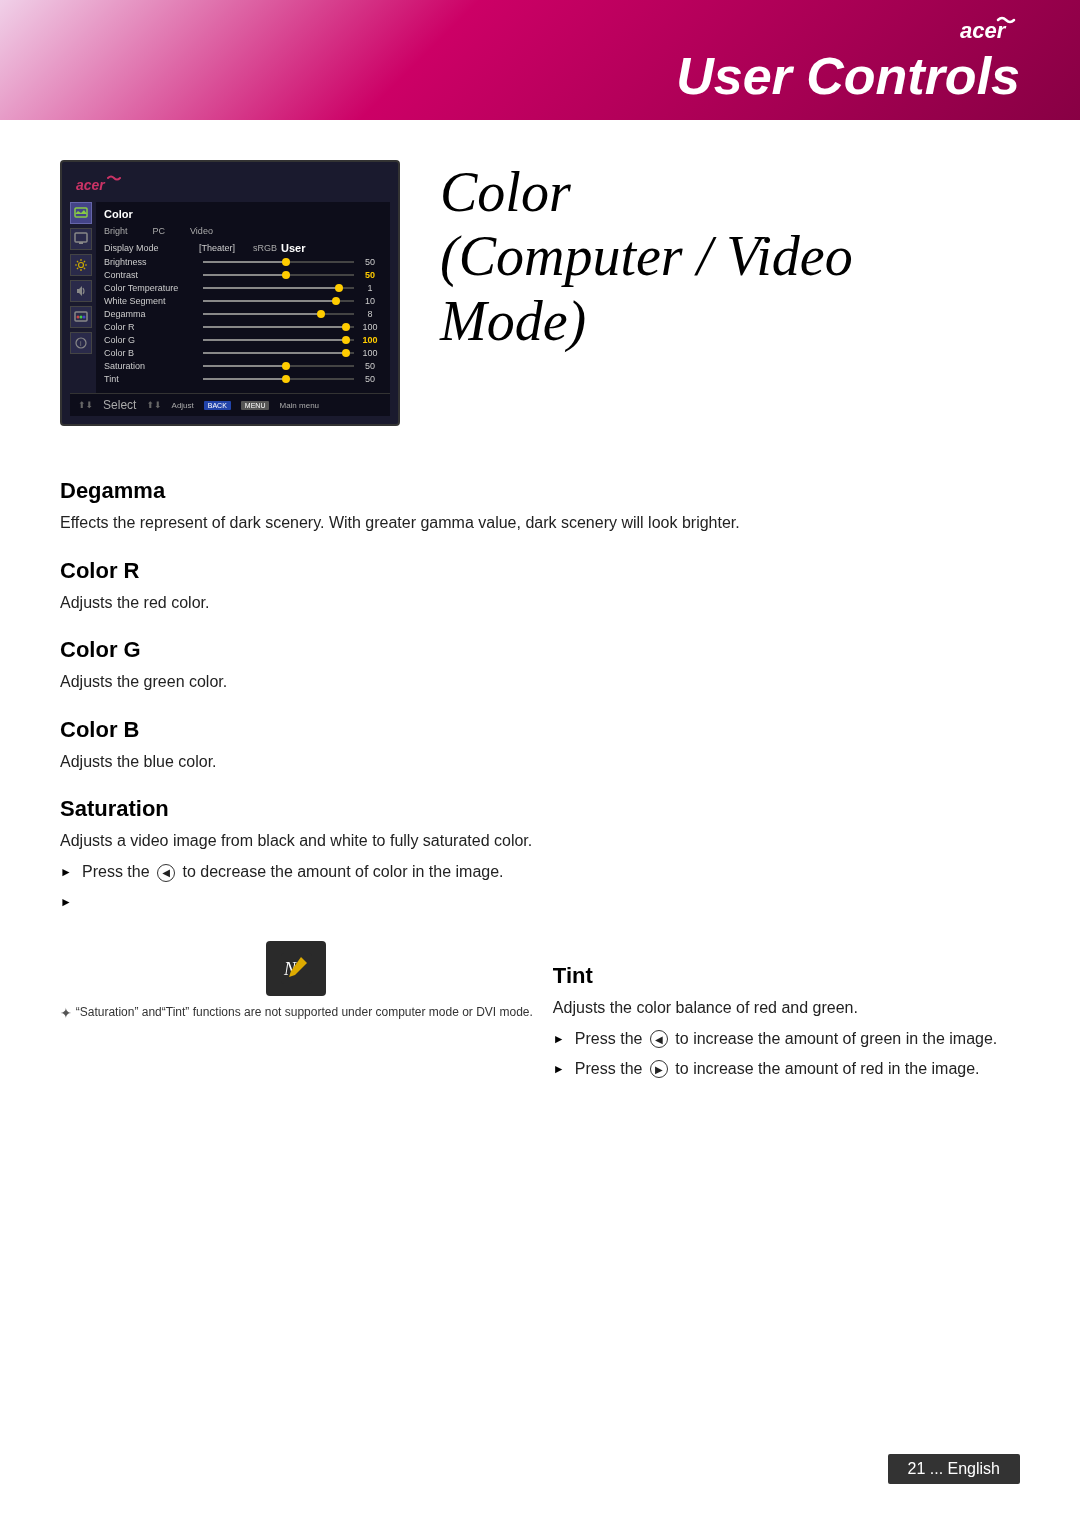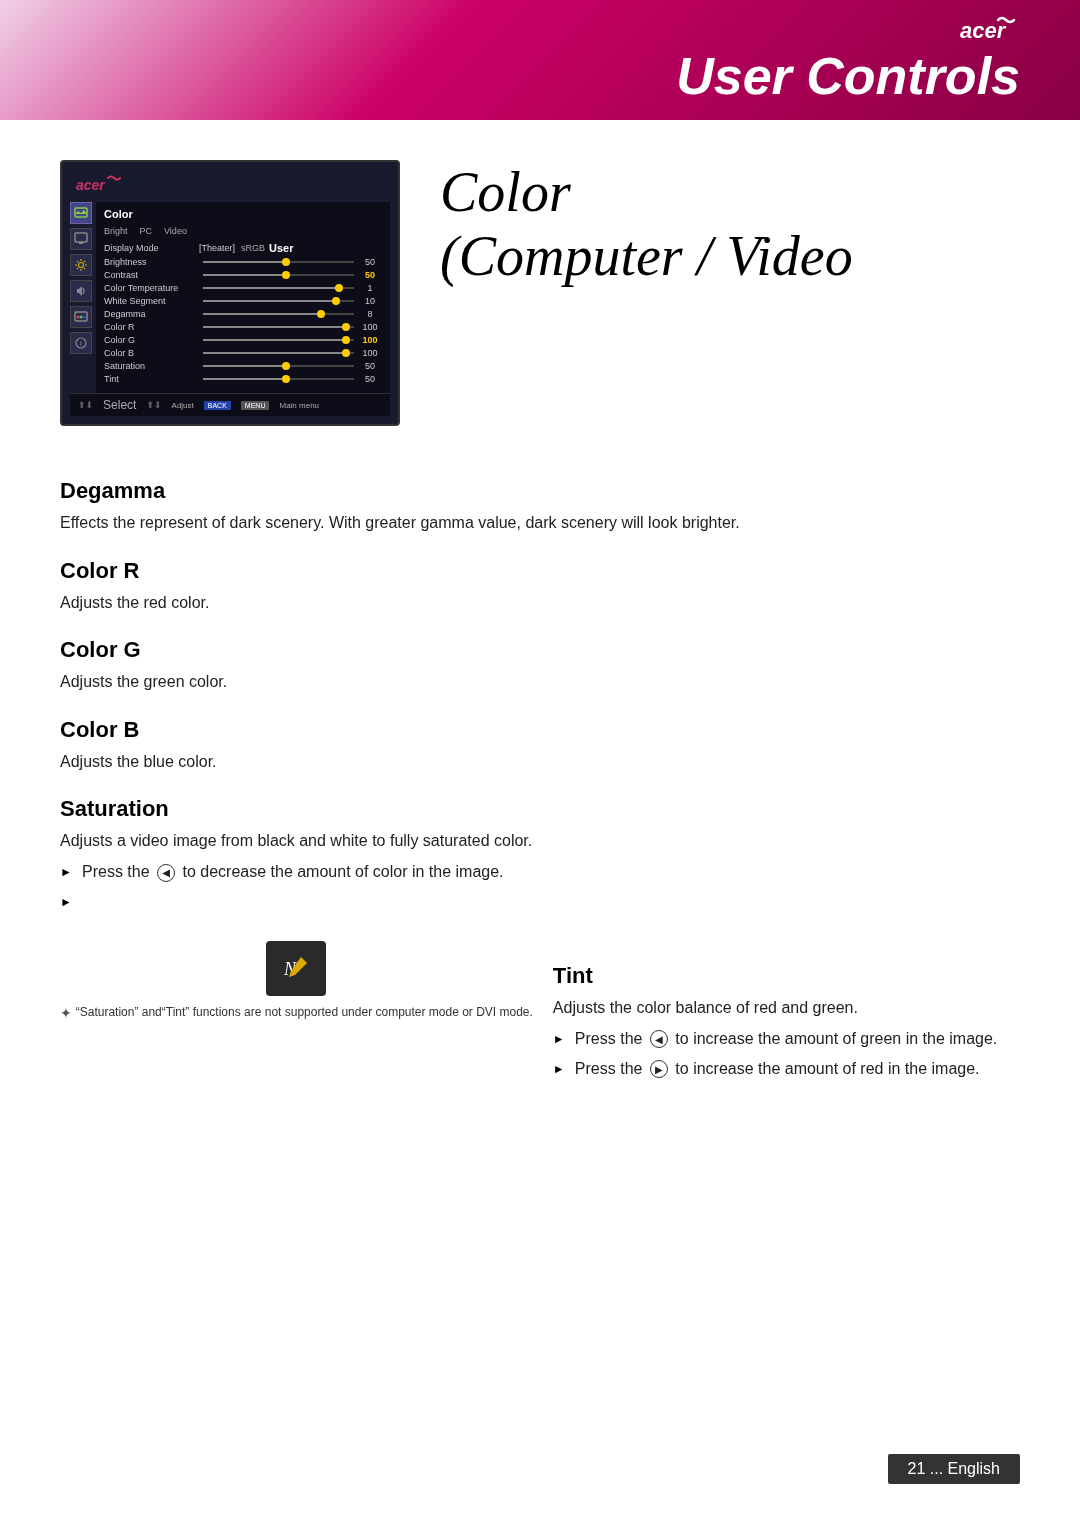--- a/index.html
+++ b/index.html
@@ -76,21 +76,21 @@
 
     .monitor-section-title {
       color: #ffffff;
       font-size: 11px;
       font-weight: bold;
       margin-bottom: 6px;
     }
 
     .monitor-tabs {
       display: flex;
-      gap: 12px;
+      gap: 25px;
       margin-bottom: 6px;
       font-size: 9px;
       color: #aaa;
       text-align: center;
     }
 
     .monitor-row {
       display: flex;
       align-items: center;
       margin-bottom: 3px;
@@ -100,21 +100,21 @@
     .monitor-row-label {
       color: #cccccc;
       width: 95px;
       min-width: 95px;
       font-size: 9px;
     }
 
     .monitor-row-bracket {
       color: #cccccc;
       font-size: 9px;
-      margin-right: 6px;
+      margin-right: 18px;
     }
 
     .monitor-slider-track {
       flex: 1;
       height: 2px;
       background: #444;
       position: relative;
       margin: 0 4px;
     }
 
@@ -508,20 +508,21 @@
         <span style="font-size:8px;">Adjust</span>
         <span class="monitor-footer-btn blue">BACK</span>
         <span class="monitor-footer-btn gray">MENU</span>
         <span style="font-size:8px;">Main menu</span>
       </div>
     </div>
 
     <div class="section-main-title">
       <span>Color</span><br>
       <span>(Computer / Video</span><br>
+      <span>Mode)</span>
     </div>
   </div>
 
   <div class="content-body">
 
     <div>
       <div class="section-heading">Degamma</div>
       <div class="section-text">Effects the represent of dark scenery. With greater gamma value, dark scenery will look brighter.</div>
     </div>
 

